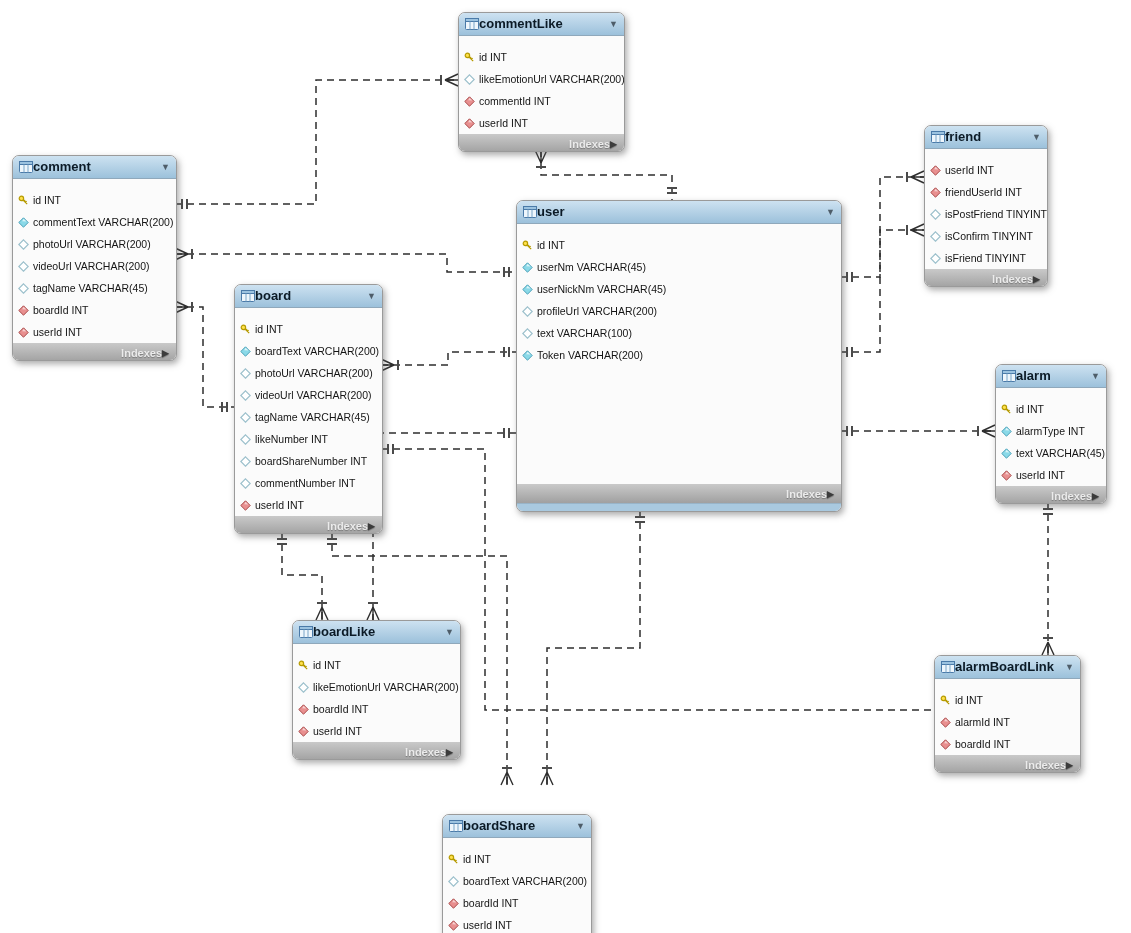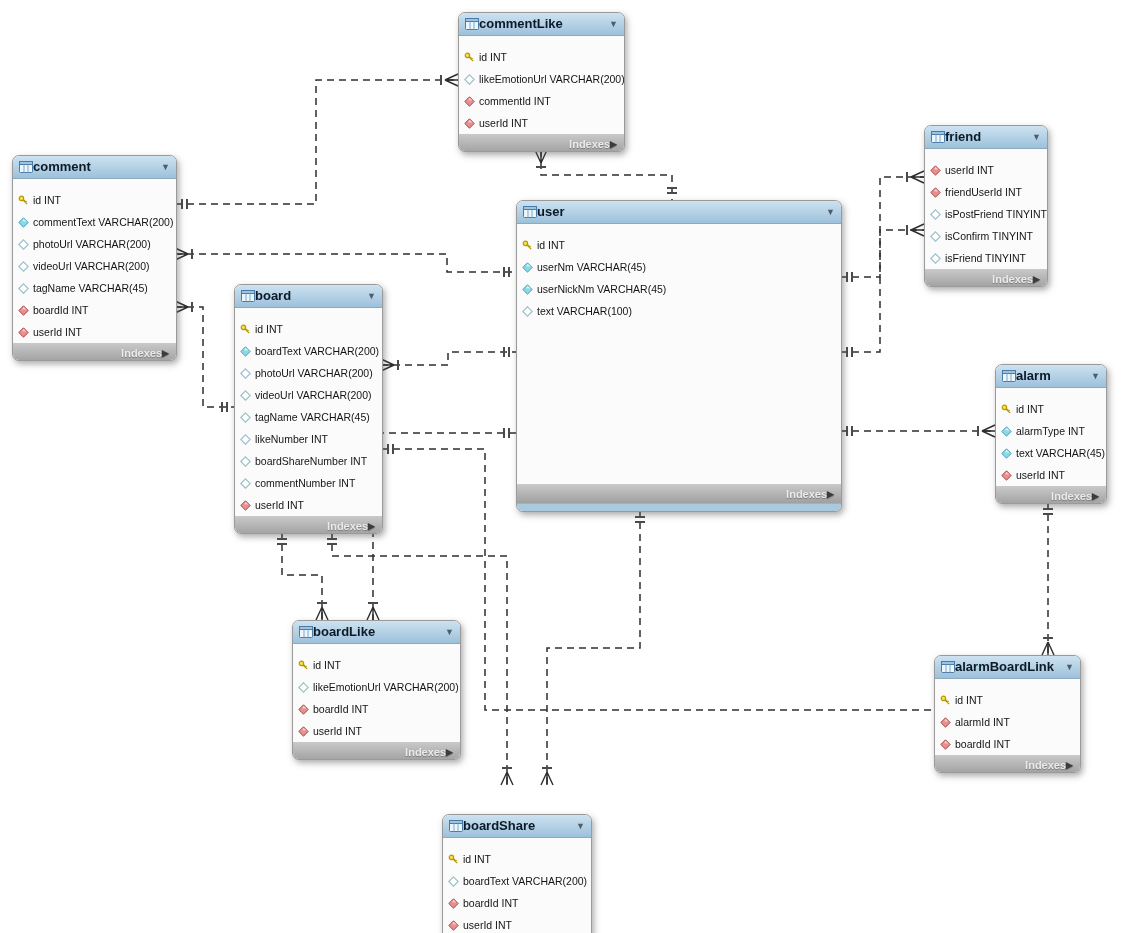--- a/index.html
+++ b/index.html
@@ -266,21 +266,34 @@
           <span class="col-icon"><svg width="11" height="11" viewBox="0 0 11 11">
               <polygon points="5.5,0.8 10.2,5.5 5.5,10.2 0.8,5.5" fill="#8ad9e8" stroke="#4aa0b8" stroke-width="1"></polygon>
               <polygon points="5.5,1.8 8.6,4.6 4.2,4.2" fill="#d8f4f8" stroke="none"></polygon>
             </svg></span>
           <span>userNickNm VARCHAR(45)</span>
         </div>
         <div class="col-row">
           <span class="col-icon"><svg width="11" height="11" viewBox="0 0 11 11">
               <polygon points="5.5,0.8 10.2,5.5 5.5,10.2 0.8,5.5" fill="#ffffff" stroke="#9cc0cc" stroke-width="1.2"></polygon>
             </svg></span>
+          <span>profileUrl VARCHAR(200)</span>
+        </div>
+        <div class="col-row">
+          <span class="col-icon"><svg width="11" height="11" viewBox="0 0 11 11">
+              <polygon points="5.5,0.8 10.2,5.5 5.5,10.2 0.8,5.5" fill="#ffffff" stroke="#9cc0cc" stroke-width="1.2"></polygon>
+            </svg></span>
           <span>text VARCHAR(100)</span>
+        </div>
+        <div class="col-row">
+          <span class="col-icon"><svg width="11" height="11" viewBox="0 0 11 11">
+              <polygon points="5.5,0.8 10.2,5.5 5.5,10.2 0.8,5.5" fill="#8ad9e8" stroke="#4aa0b8" stroke-width="1"></polygon>
+              <polygon points="5.5,1.8 8.6,4.6 4.2,4.2" fill="#d8f4f8" stroke="none"></polygon>
+            </svg></span>
+          <span>Token VARCHAR(200)</span>
         </div>
       </div>
       <div class="tbl-indexes">
         <span class="idx-label">Indexes</span>
         <span class="idx-arrow">▶</span>
       </div>
       <div class="tbl-strip"></div>
     </div>
     <div class="er-table" style="left: 924px; top: 125px; width: 122px; height: 160px;">
       <div class="tbl-header">

